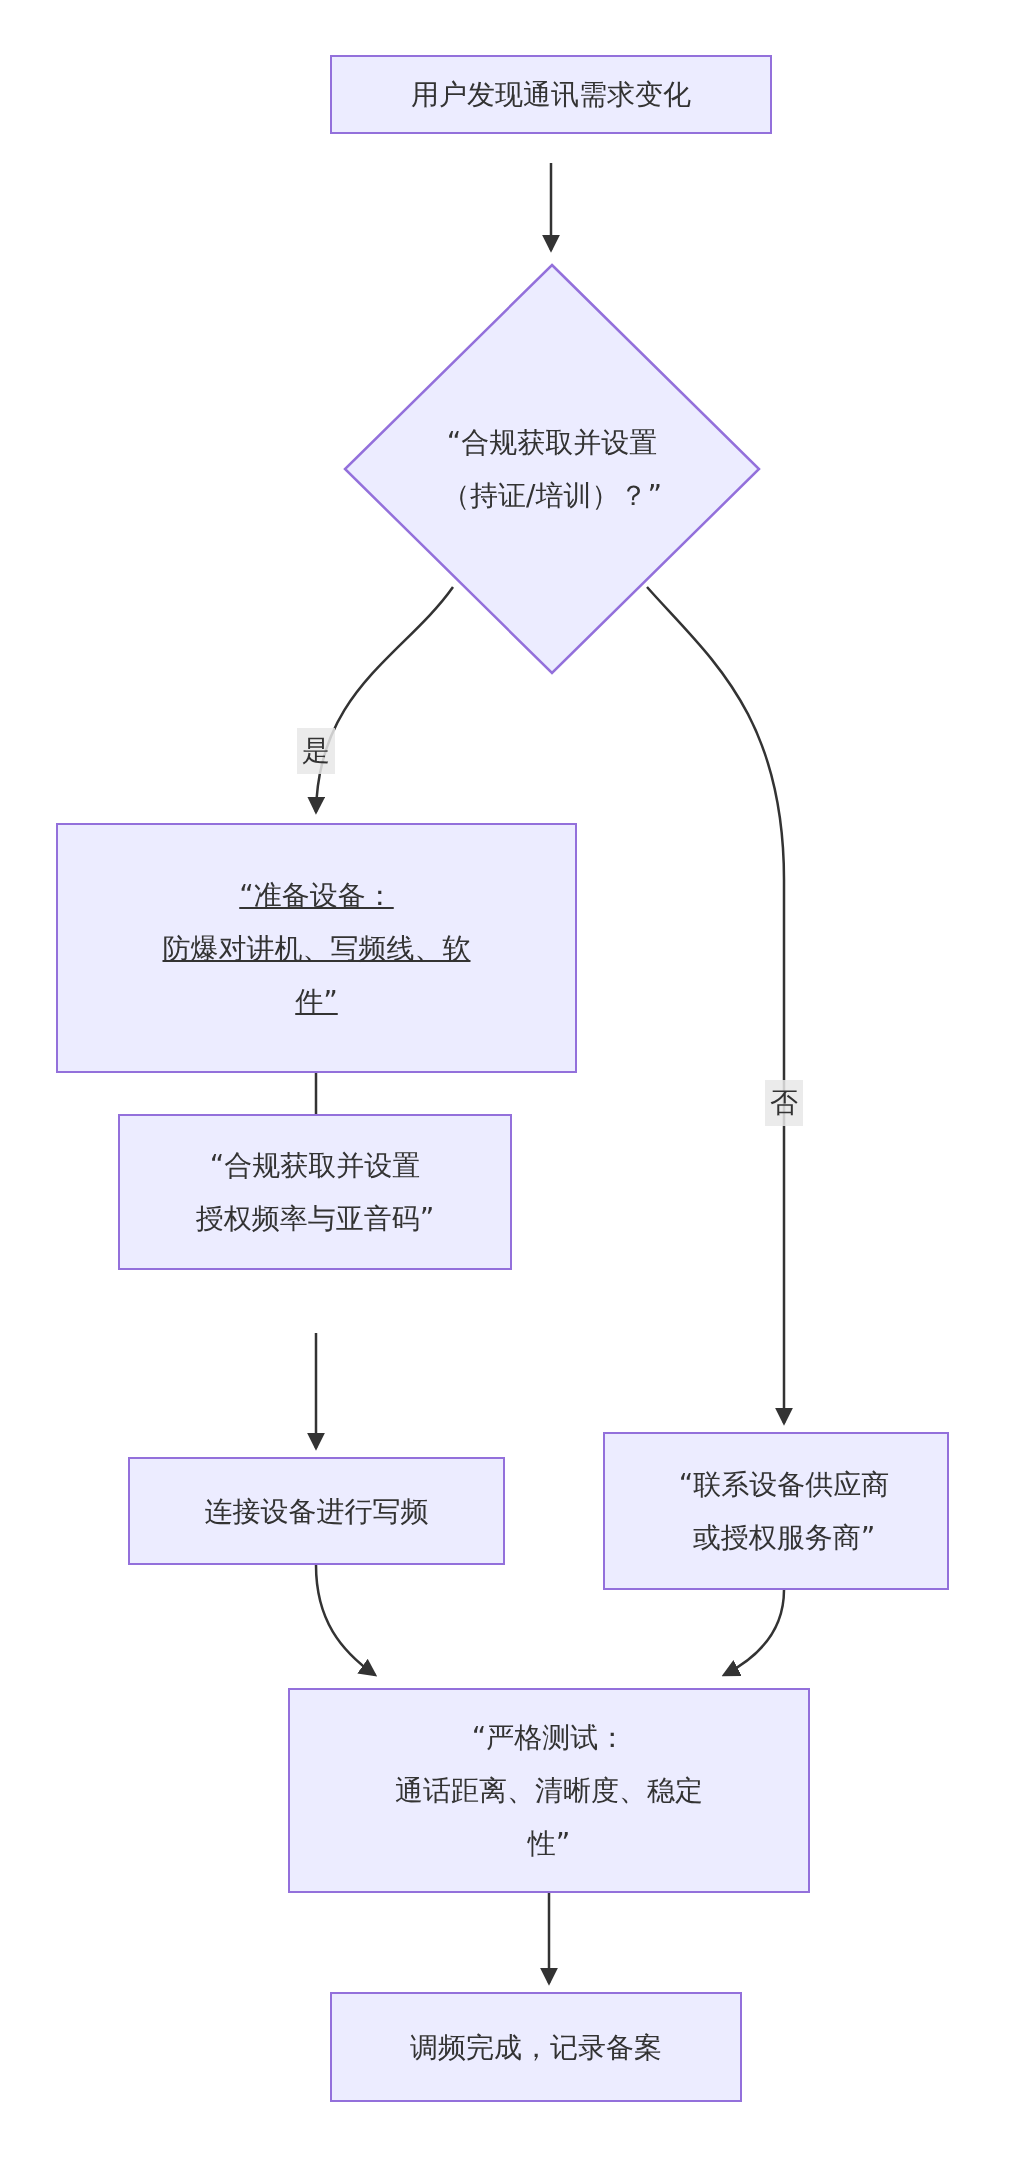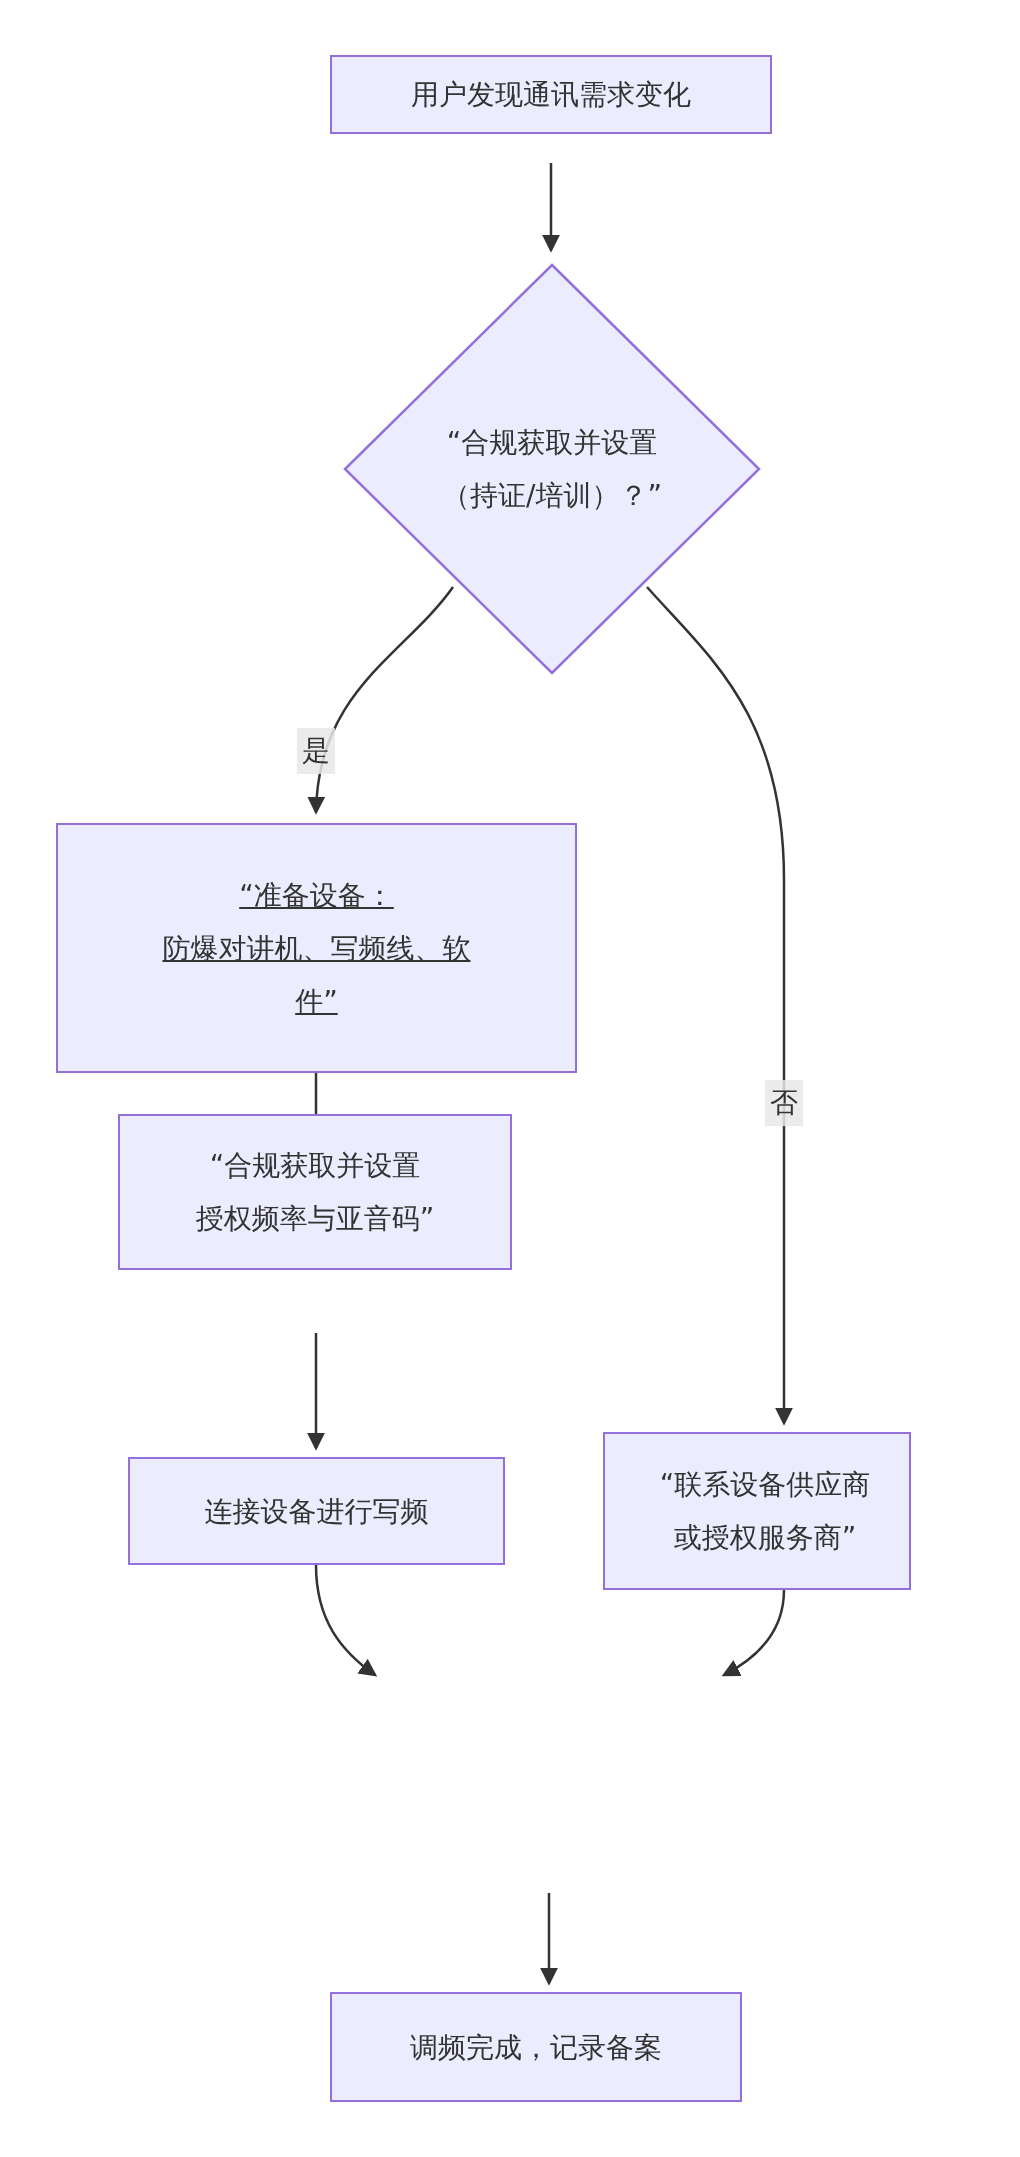--- a/index.html
+++ b/index.html
@@ -99,23 +99,26 @@
 
   <div class="node" style="left:56px; top:823px; width:521px; height:250px;text-decoration:underline;">“准备设备：
 防爆对讲机、写频线、软
 件”</div>
 
   <div class="node" style="left:118px; top:1114px; width:394px; height:156px;">“合规获取并设置
 授权频率与亚音码”</div>
 
   <div class="node" style="left:128px; top:1457px; width:377px; height:108px;">连接设备进行写频</div>
 
-  <div class="node" style="left:603px; top:1432px; width:308px; height:158px;padding-left:16px;">“联系设备供应商
+  <div class="node" style="left:603px; top:1432px; width:346px; height:158px;padding-left:16px;">“联系设备供应商
 或授权服务商”</div>
 
+  <div class="node" style="left:288px; top:1688px; width:522px; height:205px;">“严格测试：
+通话距离、清晰度、稳定
+性”</div>
 
   <div class="node" style="left:330px; top:1992px; width:412px; height:110px;font-family:Liberation Serif, serif;">调频完成，记录备案</div>
 
   <div class="edge-label" style="left:316px; top:751px;">是</div>
 
   <div class="edge-label" style="left:784px; top:1103px;">否</div>
 
 </div>
 
 </body></html>

